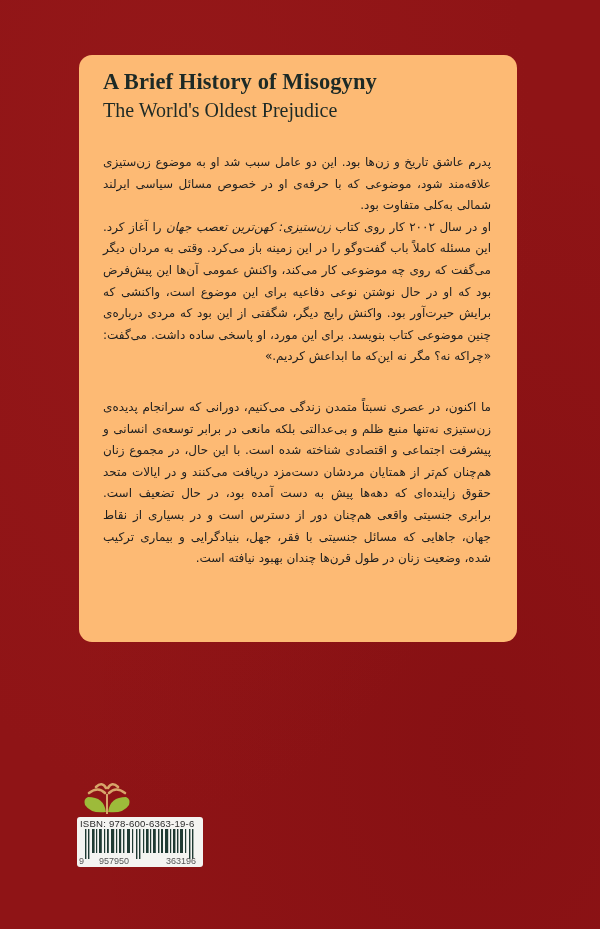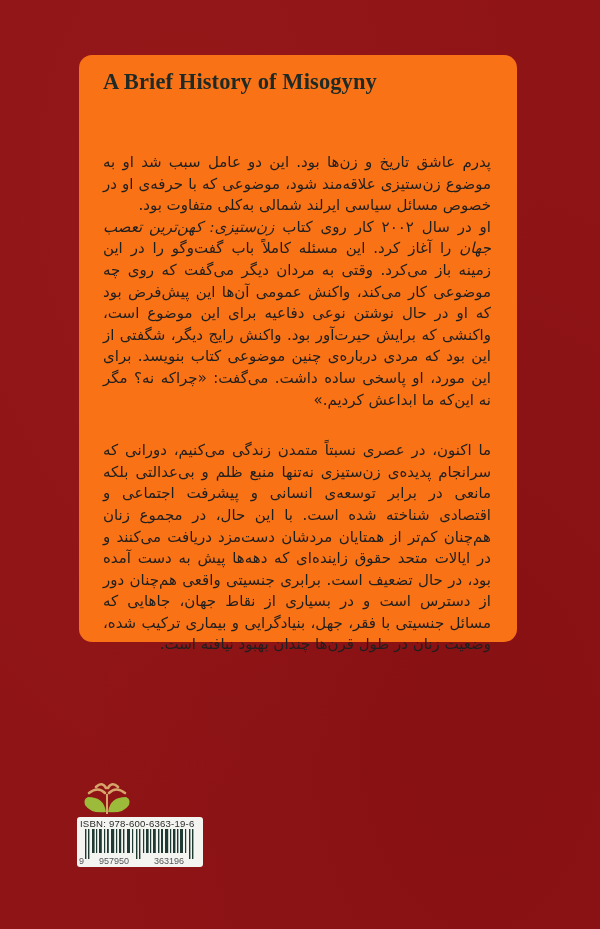--- a/index.html
+++ b/index.html
@@ -16,21 +16,21 @@
         radial-gradient(ellipse at 30% 20%, rgba(160,30,30,0.35), transparent 60%),
         radial-gradient(ellipse at 80% 80%, rgba(120,10,14,0.35), transparent 60%);
       font-family: "DejaVu Serif", serif;
     }
     .panel {
       position: absolute;
       left: 79px;
       top: 55px;
       width: 438px;
       height: 587px;
-      background: #f97316;
+      background: #fdba74;
       border-radius: 13px;
       box-sizing: border-box;
     }
     .title-en {
       position: absolute;
       left: 24px;
       top: 14px;
       font-family: "Liberation Serif", serif;
       font-weight: bold;
       font-size: 22.5px;
@@ -48,36 +48,35 @@
       white-space: nowrap;
     }
     .body-text {
       position: absolute;
       left: 24px;
       right: 26px;
       top: 97px;
       direction: rtl;
       text-align: justify;
       font-family: "DejaVu Sans", sans-serif;
-      font-size: 15px;
+      font-size: 12px;
       line-height: 21.6px;
       color: #1f1f1f;
     }
     .body-text p {
       margin: 0;
     }
     .body-text p + p {
       margin-top: 0;
     }
     .body-text p.gap {
       margin-top: 29px;
     }
     .body-text .italic {
       font-style: italic;
-      font-family: Liberation Serif, serif;
     }
     .logo {
       position: absolute;
       left: 82px;
       top: 778px;
       width: 50px;
       height: 40px;
     }
     .barcode-box {
       position: absolute;
@@ -119,20 +118,21 @@
     .bar-digits span {
       position: absolute;
       bottom: 0;
     }
   </style>
 </head>
 <body>
 
 <div class="panel">
   <div class="title-en">A Brief History of Misogyny</div>
+  <div class="subtitle-en">The World's Oldest Prejudice</div>
 
   <div class="body-text">
     <p>پدرم عاشق تاریخ و زن‌ها بود. این دو عامل سبب شد او به موضوع زن‌ستیزی علاقه‌مند شود، موضوعی که با حرفه‌ی او در خصوص مسائل سیاسی ایرلند شمالی به‌کلی متفاوت بود.</p>
     <p>
       <span>او در سال ۲۰۰۲ کار روی کتاب </span><span class="italic">زن‌ستیزی: کهن‌ترین تعصب جهان</span><span> را آغاز کرد. این مسئله کاملاً باب گفت‌وگو را در این زمینه باز می‌کرد. وقتی به مردان دیگر می‌گفت که روی چه موضوعی کار می‌کند، واکنش عمومی آن‌ها این پیش‌فرض بود که او در حال نوشتن نوعی دفاعیه برای این موضوع است، واکنشی که برایش حیرت‌آور بود. واکنش رایج دیگر، شگفتی از این بود که مردی درباره‌ی چنین موضوعی کتاب بنویسد. برای این مورد، او پاسخی ساده داشت. می‌گفت: «چراکه نه؟ مگر نه این‌که ما ابداعش کردیم.»</span>
     </p>
     <p class="gap">ما اکنون، در عصری نسبتاً متمدن زندگی می‌کنیم، دورانی که سرانجام پدیده‌ی زن‌ستیزی نه‌تنها منبع ظلم و بی‌عدالتی بلکه مانعی در برابر توسعه‌ی انسانی و پیشرفت اجتماعی و اقتصادی شناخته شده است. با این حال، در مجموع زنان هم‌چنان کم‌تر از همتایان مردشان دست‌مزد دریافت می‌کنند و در ایالات متحد حقوق زاینده‌ای که دهه‌ها پیش به دست آمده بود، در حال تضعیف است. برابری جنسیتی واقعی هم‌چنان دور از دسترس است و در بسیاری از نقاط جهان، جاهایی که مسائل جنسیتی با فقر، جهل، بنیادگرایی و بیماری ترکیب شده، وضعیت زنان در طول قرن‌ها چندان بهبود نیافته است.</p>
   </div>
 </div>
 
@@ -179,15 +179,15 @@
       <rect x="94" y="0" width="1.4" height="24"></rect>
       <rect x="97" y="0" width="3" height="24"></rect>
       <rect x="102" y="0" width="1.2" height="24"></rect>
       <rect x="106" y="0" width="1.4" height="30"></rect>
       <rect x="109" y="0" width="1.4" height="30"></rect>
     </g>
   </svg>
   <div class="bar-digits">
     <span style="left:0px">9</span>
     <span style="left:20px">957950</span>
-    <span style="left:75px">363196</span>
+    <span style="left:87px">363196</span>
   </div>
 </div>
 
 </body></html>

